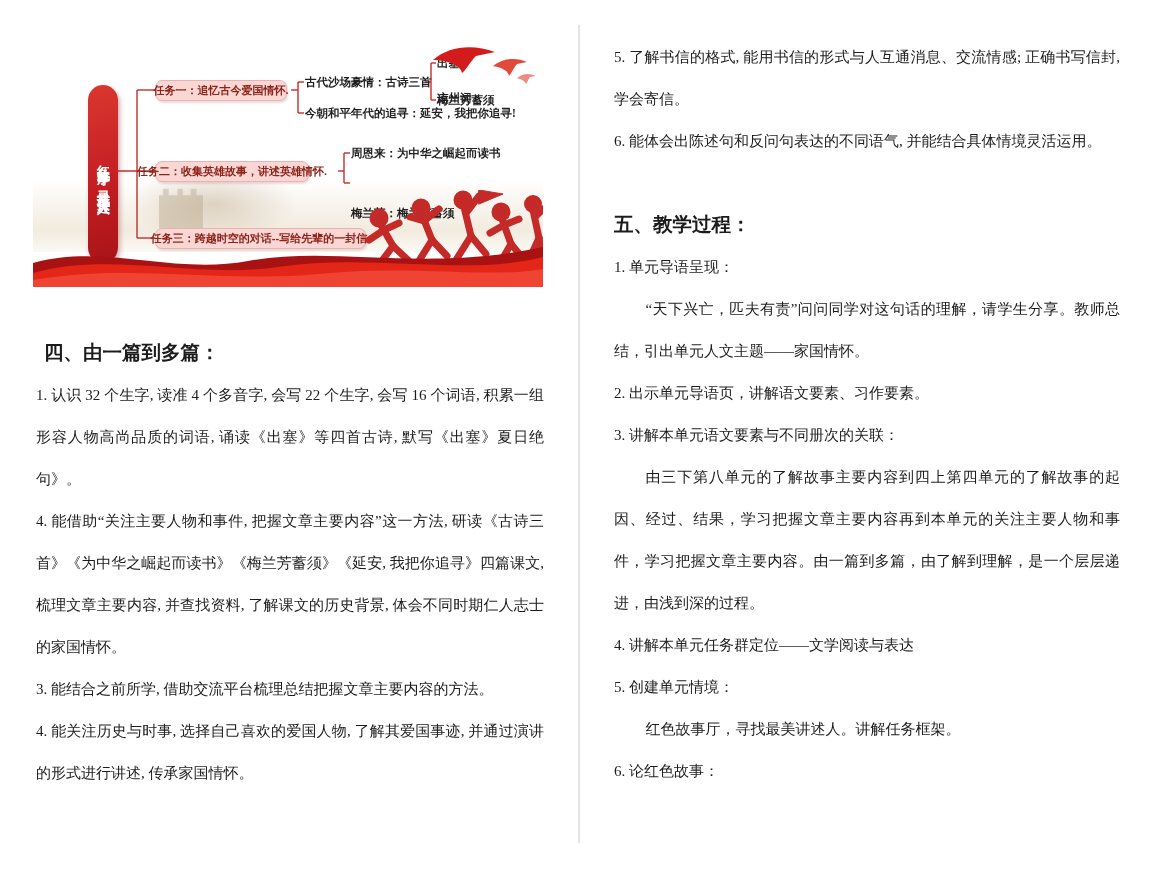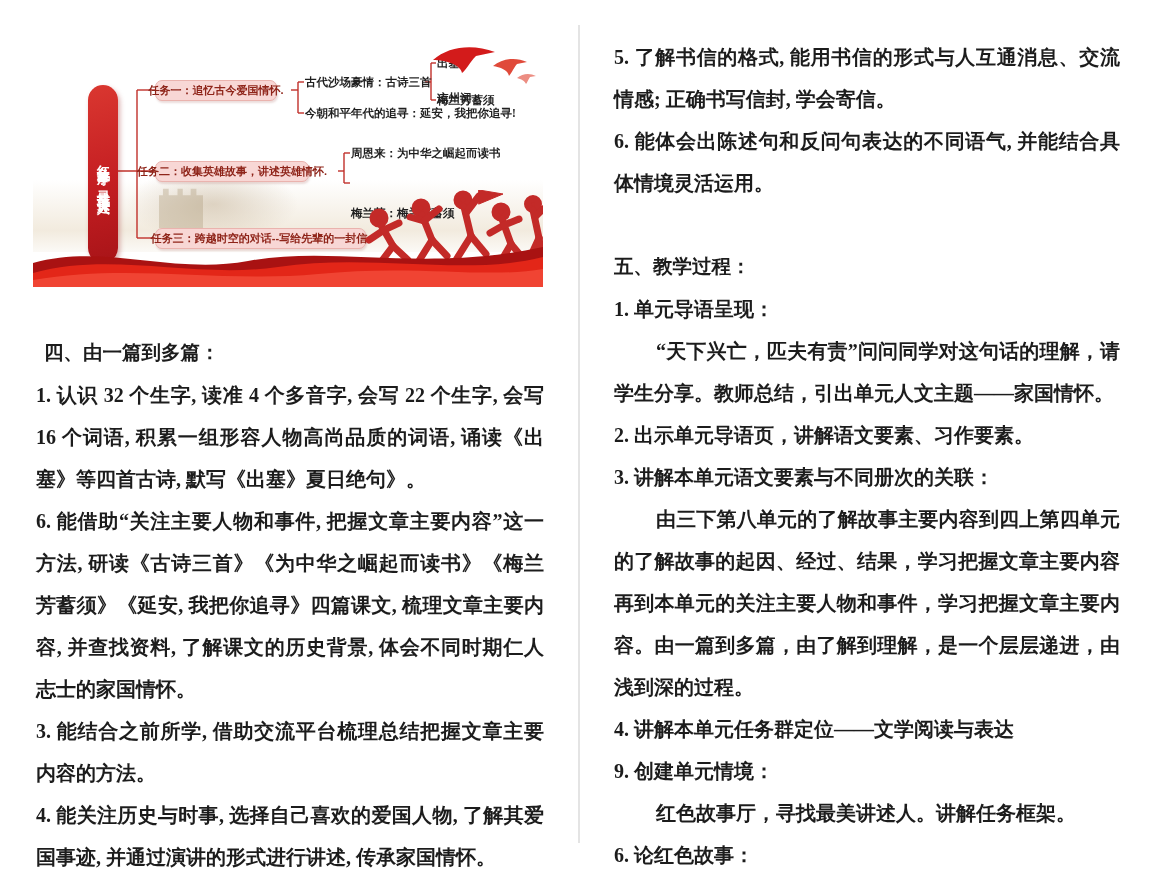--- a/index.html
+++ b/index.html
@@ -17,24 +17,23 @@
   .divider {
     position: absolute; left: 578px; top: 25px;
     width: 2px; height: 818px; background: #e4e4e4;
   }
 
   
   .col { position: absolute; }
   .col-left  { left: 36px;  top: 332px; width: 508px; }
   .col-right { left: 614px; top: 36px;  width: 506px; }
   .para {
-    margin: 0; font-size: 20px; line-height: 42px;
+    margin: 0; font-size: 15px; line-height: 42px;
     color: #1c1c1c; text-align: justify;
     font-family: "Liberation Serif", "DejaVu Serif", serif;
-    font-weight: bold;
   }
   .heading { font-weight: bold; font-size: 19.5px; text-align: left; }
   .col-left .heading { padding-left: 8px; }
   .heading-gap { margin-top: 42px; }
   .indent { text-indent: 2.1em; }
 
   
   .diagram {
     position: absolute; left: 33px; top: 40px;
     width: 510px; height: 247px;
@@ -69,21 +68,21 @@
   .lines-svg { position: absolute; left: 0; top: 0; width: 510px; height: 247px; }
   .task-box {
     position: absolute; height: 21px;
     background: #f8d7d5;
     border: 1px solid #eab3ae; border-radius: 7px;
     box-shadow: 1px 2px 2px rgba(180,120,115,0.25);
     display: flex; align-items: center; justify-content: center;
     font-family: "Liberation Sans", "DejaVu Sans", sans-serif;
     font-size: 11px; font-weight: bold; color: #8e2419; white-space: nowrap;
   }
-  .task-1 { left: 122px; top: 40px;  width: 122px; }
+  .task-1 { left: 122px; top: 40px;  width: 132px; }
   .task-2 { left: 122px; top: 121px; width: 154px; }
   .task-3 { left: 122px; top: 188px; width: 211px; }
   .branch-label {
     position: absolute; height: 16px; line-height: 16px; white-space: nowrap;
     font-family: "Liberation Serif", "DejaVu Serif", serif;
     font-size: 11.5px; font-weight: 600; color: #1f1f1f;
   }
   .b-ancient { left: 272px; top: 34px; }
   .b-modern  { left: 272px; top: 65px; text-align: right; }
   .b-zhou    { left: 318px; top: 105px; }
@@ -197,33 +196,33 @@
       <path fill="#e32618" d="M0,40 C80,18 160,46 245,34 C340,20 430,44 510,24 L510,54 L0,54 Z"></path>
       <path fill="#ff6a55" opacity="0.45" d="M0,47 C95,30 190,50 285,41 C380,31 455,46 510,36 L510,54 L0,54 Z"></path>
     </svg>
   </div>
 
   <div class="divider"></div>
 
   <div class="col col-left">
     <p class="para heading">四、由一篇到多篇：</p>
     <p class="para">1. 认识 32 个生字, 读准 4 个多音字, 会写 22 个生字, 会写 16 个词语, 积累一组形容人物高尚品质的词语, 诵读《出塞》等四首古诗, 默写《出塞》夏日绝句》。</p>
-    <p class="para">6. 能借助“关注主要人物和事件, 把握文章主要内容”这一方法, 研读《古诗三首》《为中华之崛起而读书》《梅兰芳蓄须》《延安, 我把你追寻》四篇课文, 梳理文章主要内容, 并查找资料, 了解课文的历史背景, 体会不同时期仁人志士的家国情怀。</p>
+    <p class="para">4. 能借助“关注主要人物和事件, 把握文章主要内容”这一方法, 研读《古诗三首》《为中华之崛起而读书》《梅兰芳蓄须》《延安, 我把你追寻》四篇课文, 梳理文章主要内容, 并查找资料, 了解课文的历史背景, 体会不同时期仁人志士的家国情怀。</p>
     <p class="para">3. 能结合之前所学, 借助交流平台梳理总结把握文章主要内容的方法。</p>
     <p class="para">4. 能关注历史与时事, 选择自己喜欢的爱国人物, 了解其爱国事迹, 并通过演讲的形式进行讲述, 传承家国情怀。</p>
   </div>
 
   <div class="col col-right">
     <p class="para">5. 了解书信的格式, 能用书信的形式与人互通消息、交流情感; 正确书写信封, 学会寄信。</p>
     <p class="para">6. 能体会出陈述句和反问句表达的不同语气, 并能结合具体情境灵活运用。</p>
     <p class="para heading heading-gap">五、教学过程：</p>
     <p class="para">1. 单元导语呈现：</p>
     <p class="para indent">“天下兴亡，匹夫有责”问问同学对这句话的理解，请学生分享。教师总结，引出单元人文主题——家国情怀。</p>
     <p class="para">2. 出示单元导语页，讲解语文要素、习作要素。</p>
     <p class="para">3. 讲解本单元语文要素与不同册次的关联：</p>
     <p class="para indent">由三下第八单元的了解故事主要内容到四上第四单元的了解故事的起因、经过、结果，学习把握文章主要内容再到本单元的关注主要人物和事件，学习把握文章主要内容。由一篇到多篇，由了解到理解，是一个层层递进，由浅到深的过程。</p>
     <p class="para">4. 讲解本单元任务群定位——文学阅读与表达</p>
-    <p class="para">9. 创建单元情境：</p>
+    <p class="para">5. 创建单元情境：</p>
     <p class="para indent">红色故事厅，寻找最美讲述人。讲解任务框架。</p>
     <p class="para">6. 论红色故事：</p>
   </div>
 
 </div>
 
 </body></html>

